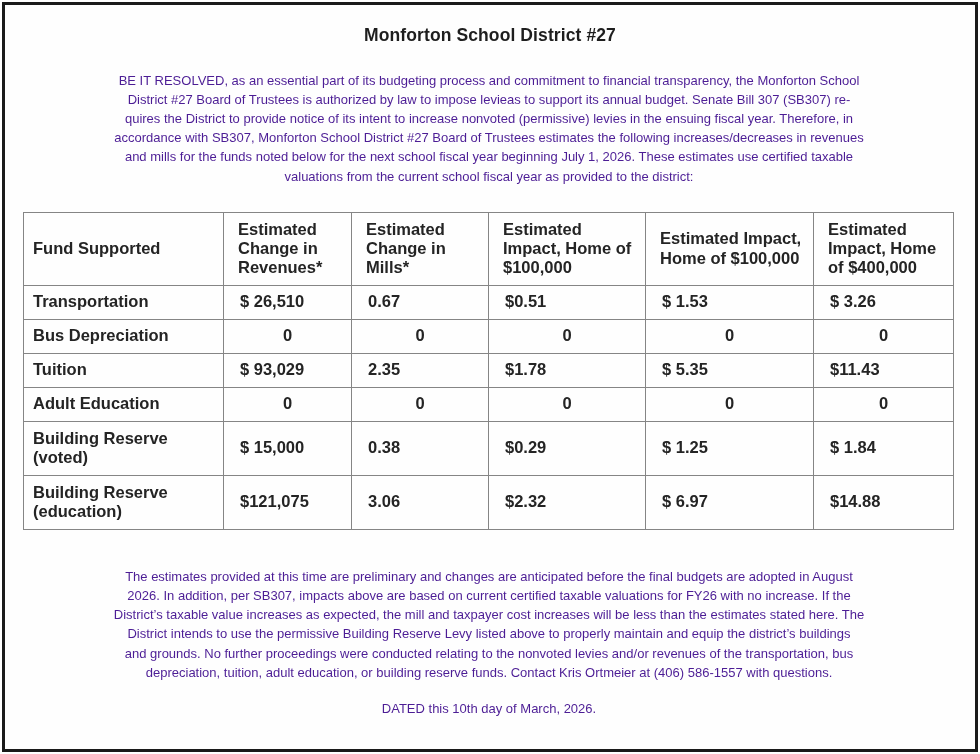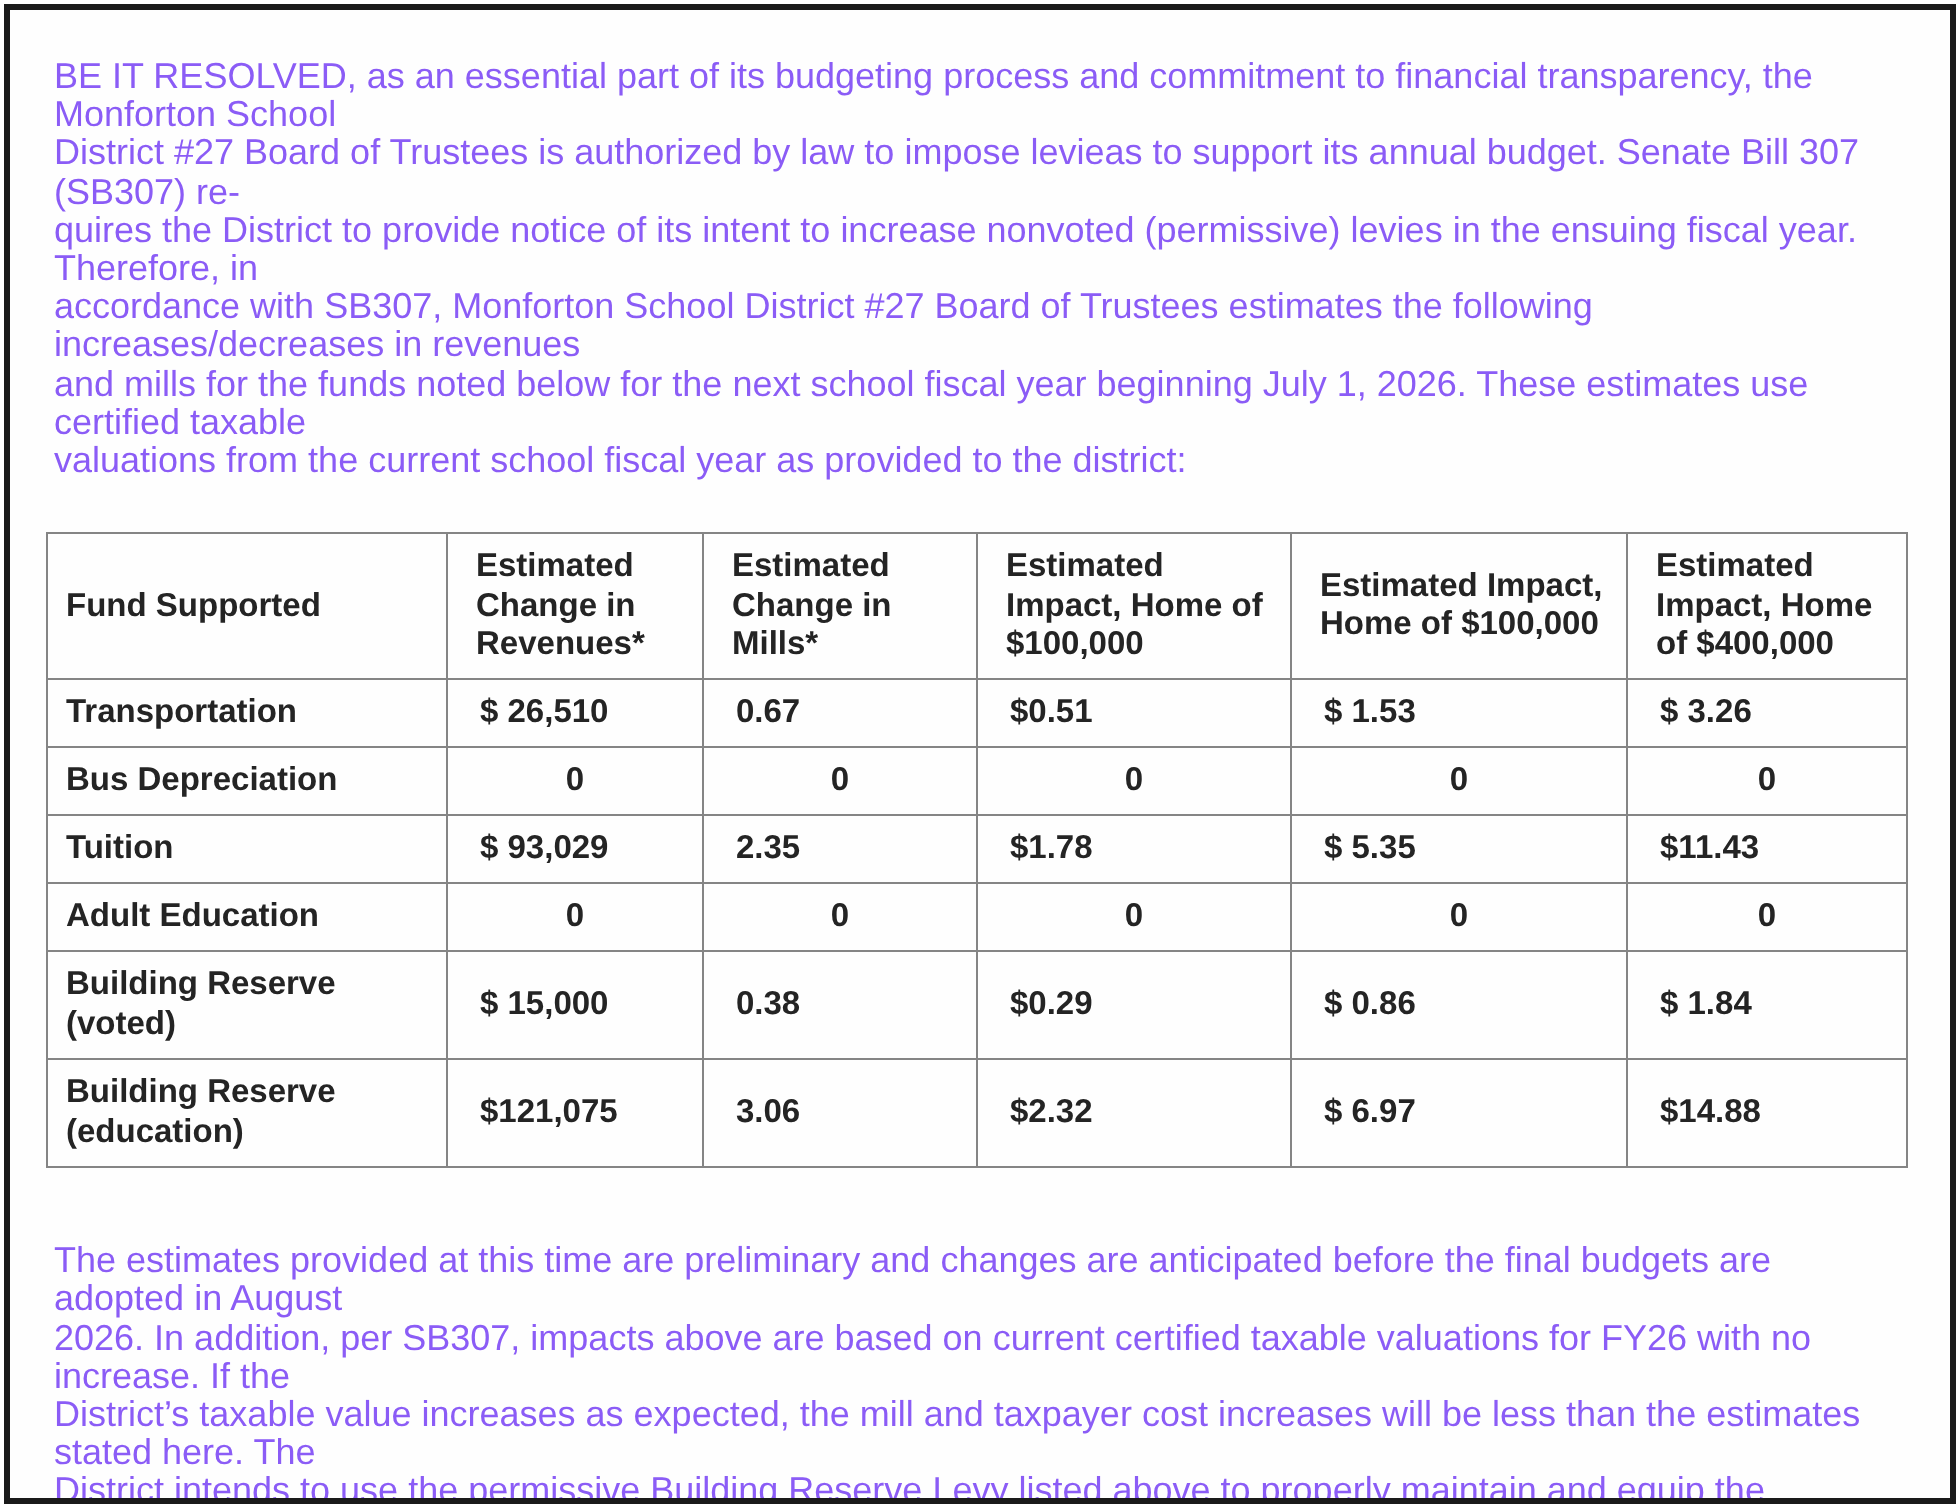--- a/index.html
+++ b/index.html
@@ -27,24 +27,25 @@
     margin-top: 19px;
     text-align: center;
     font-weight: bold;
     font-size: 17.5px;
     line-height: 22.5px;
     color: #1e1e1e;
     letter-spacing: 0.1px;
   }
   .para {
     margin: 0 24px 0 22px;
-    font-size: 18px;
+    font-size: 13px;
     line-height: 19.2px;
     white-space: pre-line;
-    color: #8b5cf6;
+    color: #4c1d95;
+    text-align: center;
   }
   .intro   { margin-top: 24px; }
   .closing { margin-top: 37px; }
   .dated   { margin-top: 17px; white-space: normal; }
 
   table.levy {
     border-collapse: collapse;
     table-layout: fixed;
     margin: 26px 0 0 18px;
     width: 930px;
@@ -78,20 +79,21 @@
   tr.sr { height: 34px; }
   tr.dr { height: 54px; }
 </style>
 </head>
 <body>
 
 <div class="canvas">
   <div class="frame">
 
     <div class="title">
+      <div>Monforton School District #27</div>
     </div>
 
     <div class="para intro">BE IT RESOLVED, as an essential part of its budgeting process and commitment to financial transparency, the Monforton School
 District #27 Board of Trustees is authorized by law to impose levieas to support its annual budget. Senate Bill 307 (SB307) re-
 quires the District to provide notice of its intent to increase nonvoted (permissive) levies in the ensuing fiscal year. Therefore, in
 accordance with SB307, Monforton School District #27 Board of Trustees estimates the following increases/decreases in revenues
 and mills for the funds noted below for the next school fiscal year beginning July 1, 2026. These estimates use certified taxable
 valuations from the current school fiscal year as provided to the district:</div>
 
     <table class="levy">
@@ -144,21 +146,21 @@
           <td class="c">0</td>
           <td class="c">0</td>
           <td class="c">0</td>
           <td class="c">0</td>
         </tr>
         <tr class="dr">
           <td class="fund">Building Reserve (voted)</td>
           <td>$ 15,000</td>
           <td>0.38</td>
           <td>$0.29</td>
-          <td>$ 0.86</td>
+          <td>$ 1.25</td>
           <td>$ 1.84</td>
         </tr>
         <tr class="dr">
           <td class="fund">Building Reserve (education)</td>
           <td>$121,075</td>
           <td>3.06</td>
           <td>$2.32</td>
           <td>$ 6.97</td>
           <td>$14.88</td>
         </tr>

